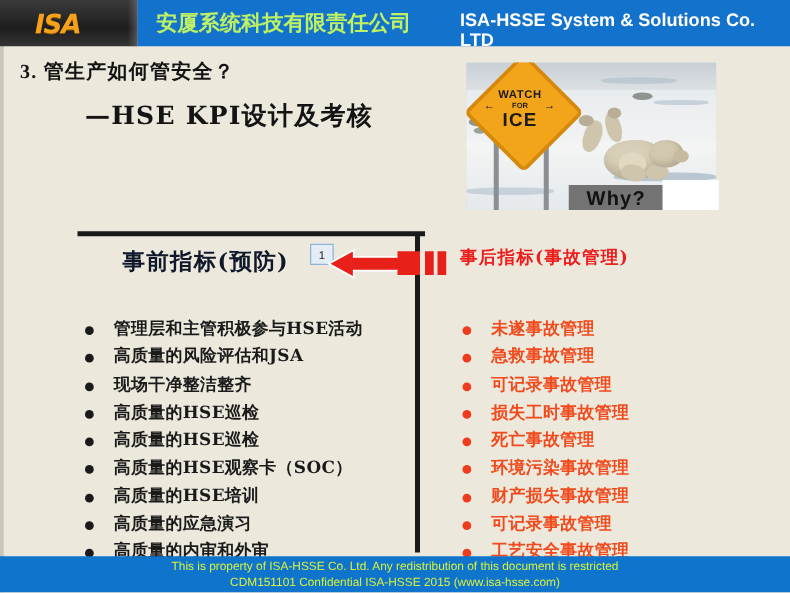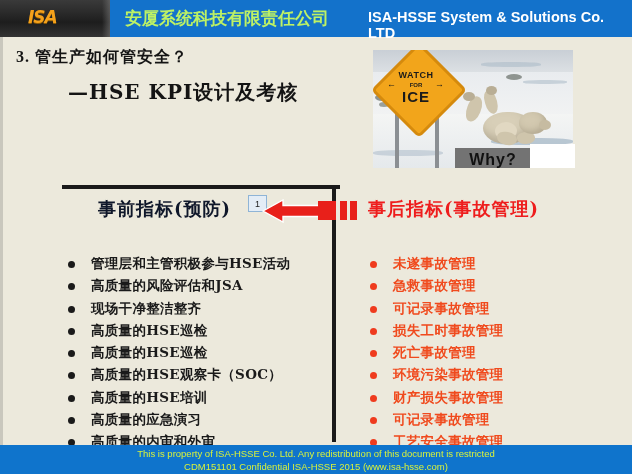--- a/index.html
+++ b/index.html
@@ -46,21 +46,21 @@
   }
   #header-logo-panel::after{
     content:"";
     position:absolute; right:0; top:0; width:8px; height:37px;
     background: linear-gradient(90deg, rgba(60,60,60,0), rgba(120,120,120,.55));
   }
   #logo-text {
     position: absolute;
     left: 28px; top: 7px;
     font-family: "DejaVu Sans", sans-serif;
-    font-size: 17px;
+    font-size: 21px;
     font-weight: bold;
     font-style: italic;
     letter-spacing: -1px;
     color: #f5a11b;
     text-shadow: 0 1px 0 #8a5a07;
   }
   #header-bar {
     position: absolute;
     left: 110px; top: 0;
     width: 522px; height: 37px;
@@ -265,21 +265,21 @@
     background: #e4edf6;
     color:#222;
     font-size: 9px;
     font-family:"Liberation Sans", sans-serif;
     display:flex; align-items:center; justify-content:center;
   }
   #head-right {
     position:absolute;
     left: 368px; top: 197px;
     font-family: "DejaVu Serif", serif;
-    font-size: 18px;
+    font-size: 14px;
     font-weight: bold;
     color: #ee1d1d;
     letter-spacing: 1px;
     white-space: nowrap;
   }
 
   
   #arrow {
     position:absolute;
     left: 261px; top: 199px;

